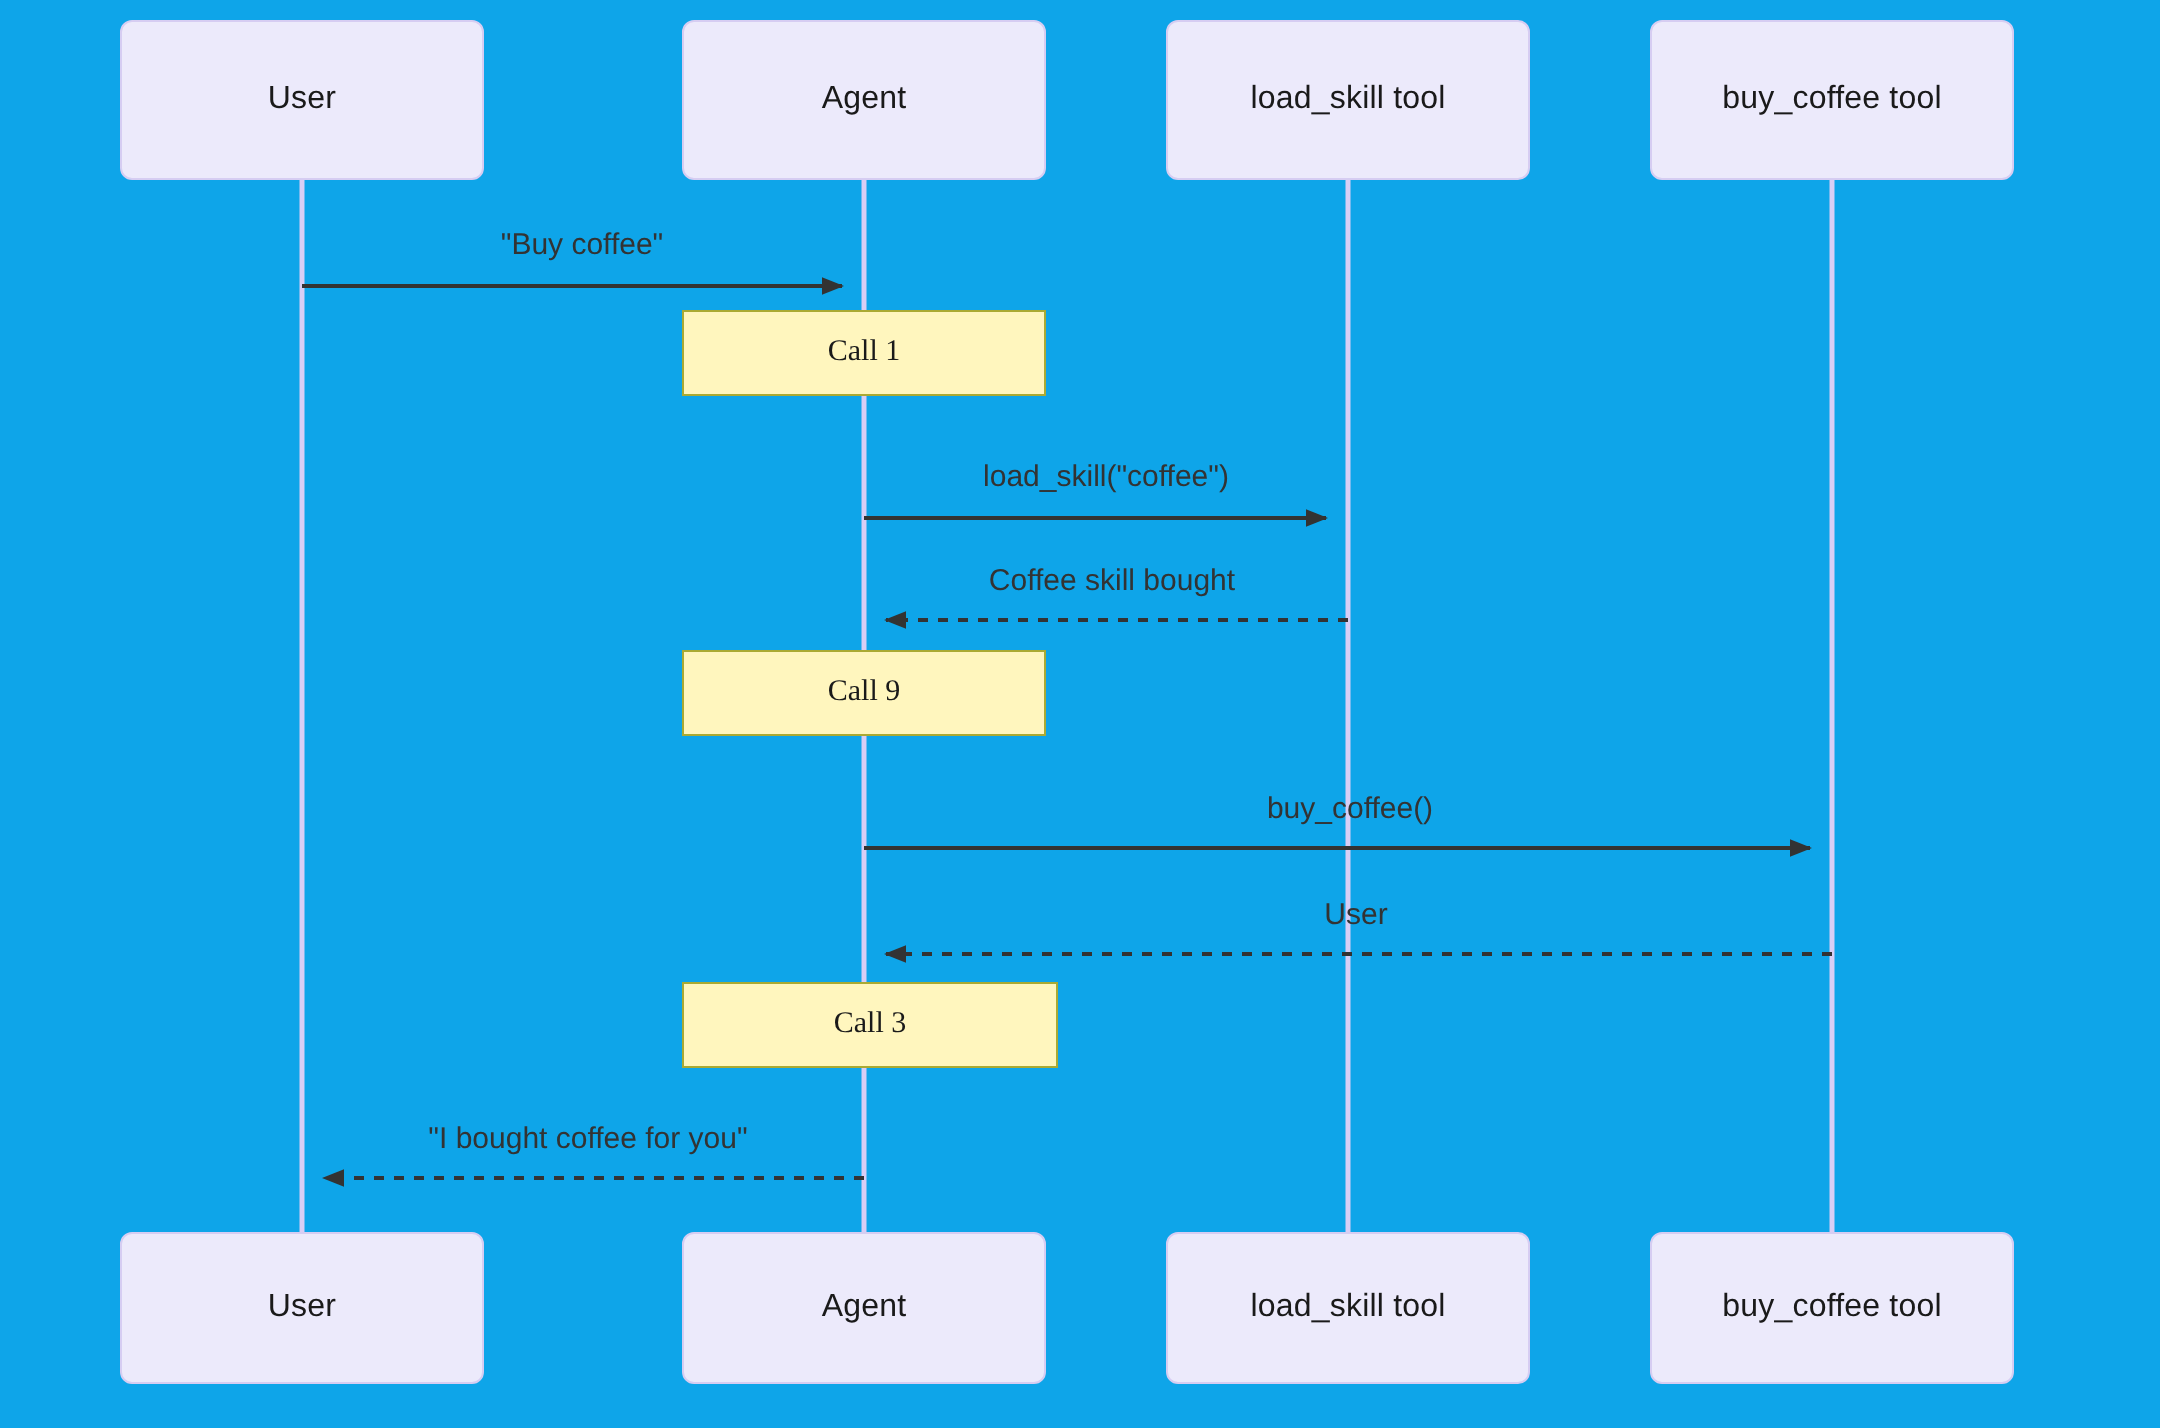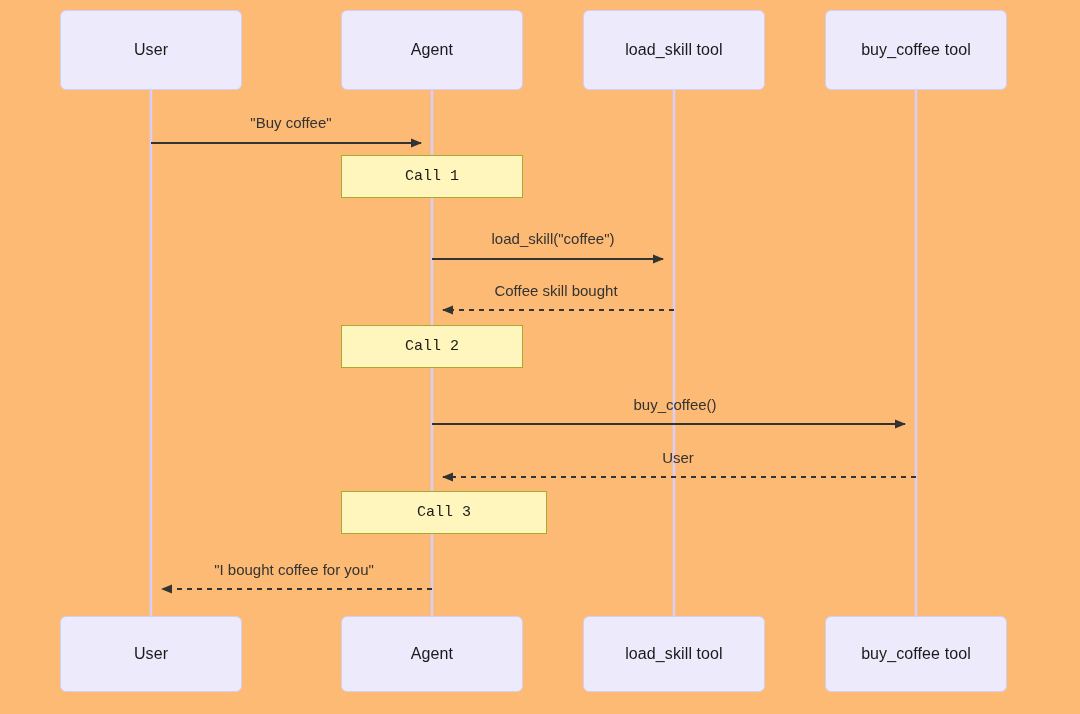--- a/index.html
+++ b/index.html
@@ -8,21 +8,21 @@
     background: #ffffff;
   }
   body {
     font-family: "Liberation Sans", sans-serif;
     -webkit-font-smoothing: antialiased;
   }
   #diagram-root {
     position: relative;
     width: 1080px;
     height: 714px;
-    background: #fdba74;
+    background: #0ea5e9;
     overflow: hidden;
   }
   svg.layer {
     position: absolute;
     left: 0;
     top: 0;
     width: 1080px;
     height: 714px;
   }
   .participant-box {
@@ -47,21 +47,21 @@
     box-sizing: border-box;
     background: #FFF6BE;
     border: 1px solid #AAAA33;
     display: flex;
     align-items: center;
     justify-content: center;
   }
   .note-label {
     font-size: 15px;
     color: #1a1a1a;
-    font-family: Liberation Mono, monospace;
+    font-family: Liberation Serif, serif;
     white-space: nowrap;
     font-weight: 400;
   }
   .msg-label {
     position: absolute;
     font-size: 15px;
     color: #333333;
     font-family: "Liberation Sans", sans-serif;
     white-space: nowrap;
     transform: translateX(-50%);
@@ -126,23 +126,23 @@
       <div class="participant-box" style="left: 825px; top: 616px; width: 182px; height: 76px;">
         <span class="participant-label">buy_coffee tool</span>
       </div>
     </div>
 
   <div id="notes-container">
       <div class="note-box" style="left: 341px; top: 155px; width: 182px; height: 43px;">
         <span class="note-label">Call 1</span>
       </div>
       <div class="note-box" style="left: 341px; top: 325px; width: 182px; height: 43px;">
-        <span class="note-label">Call 2</span>
+        <span class="note-label">Call 9</span>
       </div>
-      <div class="note-box" style="left: 341px; top: 491px; width: 206px; height: 43px;">
+      <div class="note-box" style="left: 341px; top: 491px; width: 188px; height: 43px;">
         <span class="note-label">Call 3</span>
       </div>
     </div>
 
   <div id="labels-container">
       <div class="msg-label" style="left: 291px; top: 114px;">"Buy coffee"</div>
       <div class="msg-label" style="left: 553px; top: 230px;">load_skill("coffee")</div>
       <div class="msg-label" style="left: 556px; top: 282px;">Coffee skill bought</div>
       <div class="msg-label" style="left: 675px; top: 396px;">buy_coffee()</div>
       <div class="msg-label" style="left: 678px; top: 449px;">User</div>

